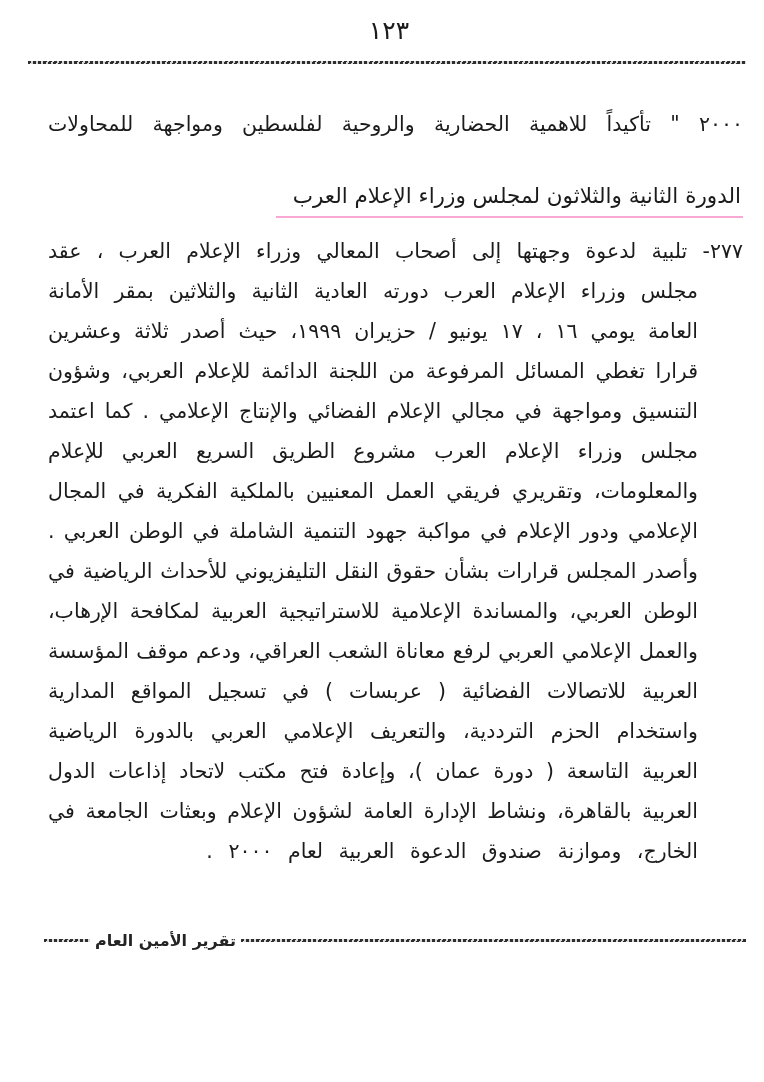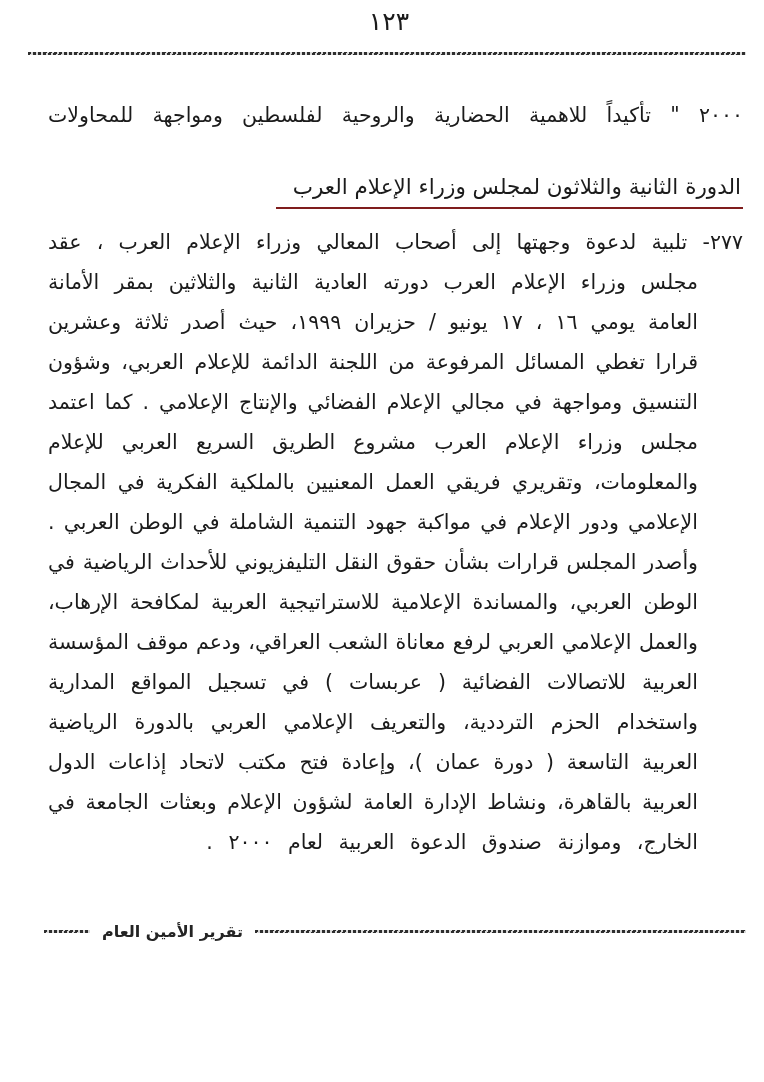--- a/index.html
+++ b/index.html
@@ -7,21 +7,21 @@
     position:relative;
     width:764px;height:1082px;
     margin:0 auto;
     background:#ffffff;
     overflow:hidden;
     font-family:"DejaVu Sans","Liberation Sans",sans-serif;
     color:#1b1b1b;
     direction:rtl;
   }
   .pagenum{
-    padding-top:7px;
+    padding-top:16px;
     text-align:center;
     font-size:25px;
     letter-spacing:14px;
     padding-left:14px; 
     color:#1b1b1b;
   }
   .dashes{
     background-image:repeating-linear-gradient(105deg,#2e2e2e 0 3px,rgba(46,46,46,0.18) 3px 5px);
   }
   .rule-top{
@@ -42,35 +42,35 @@
     word-spacing:5px;
   }
   .heading-row{
     margin:36px 21px 0 48px;
     text-align:right;
     font-size:21.5px;
     line-height:28px;
   }
   .heading-row .underlined{
     display:inline-block;
-    border-bottom:2px solid #7f1d1d;
+    border-bottom:2px solid #f9a8d4;
     padding:0 2px 6px 17px;
   }
   .item{
     margin:13px 21px 0 48px;
     font-size:20.5px;
     line-height:40px;
   }
   .item .jline:not(.first){margin-right:45px;}
   .item .jline.last{word-spacing:9px;}
   .footer{
     margin:60px 18px 0 44px;
     display:flex;
     align-items:center;
-    gap:12px;
+    gap:5px;
   }
   .f-line-long{flex:1;height:3px;}
   .f-line-short{width:46px;height:3px;}
   .f-text{
     font-size:16px;
     font-weight:bold;
     white-space:nowrap;
     transform:scaleY(.95);
     color:#242424;
   }

